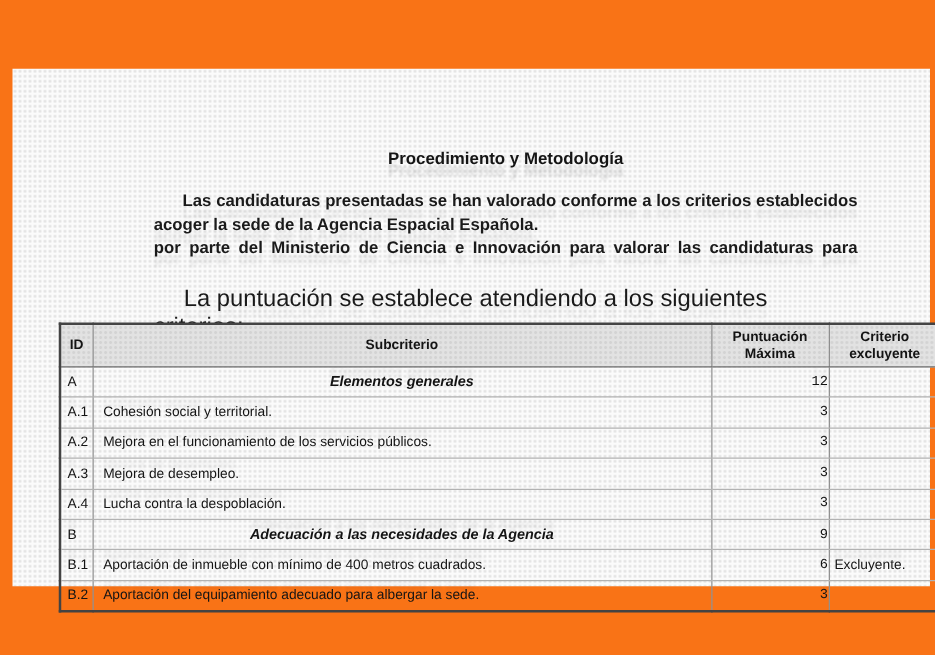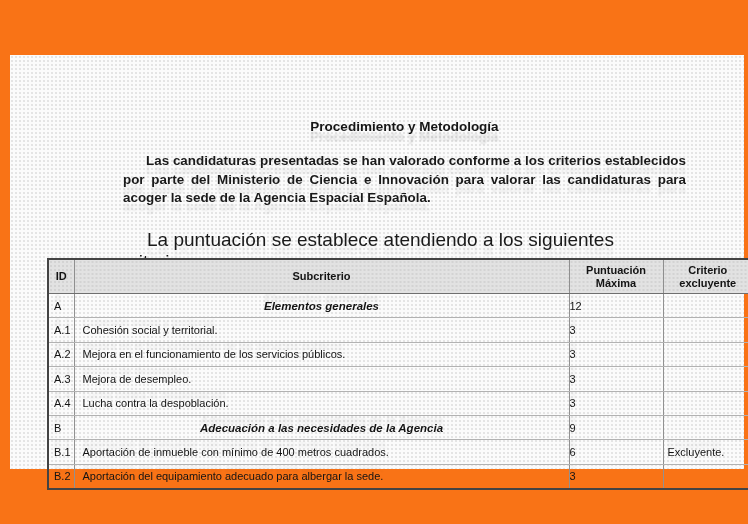--- a/index.html
+++ b/index.html
@@ -102,42 +102,42 @@
     border-top: 1px solid #b2b2b2;
     border-bottom: 1px solid #b2b2b2;
     border-left: 1px solid #919191;
     border-right: 1px solid #919191;
     overflow: hidden;
     white-space: nowrap;
     text-shadow: 0 -8px 2px rgba(40,40,40,0.08);
   }
   .criteria td.c-id  { padding-left: 5px; }
   .criteria td.c-sub { padding-left: 8px; }
-  .criteria td.c-num { text-align: left; }
+  .criteria td.c-num { text-align: right; font-family: Liberation Mono, monospace; }
   .criteria td.c-cri { padding-left: 4px; }
   .criteria tr.section td.c-sub {
     text-align: center;
     font-weight: bold;
     font-size: 11.5px;
     padding-left: 0;
     font-style: italic;
   }
 </style>
 </head>
 <body>
 
 <div class="screen">
   <div class="page">
 
     <div class="title">Procedimiento y Metodología</div>
 
     <div class="intro">
       <div class="line first">Las candidaturas presentadas se han valorado conforme a los criterios establecidos</div>
+      <div class="line last">acoger la sede de la Agencia Espacial Española.</div>
       <div class="line">por parte del Ministerio de Ciencia e Innovación para valorar las candidaturas para</div>
-      <div class="line last">acoger la sede de la Agencia Espacial Española.</div>
     </div>
 
     <div class="criteria-intro">La puntuación se establece atendiendo a los siguientes criterios:</div>
 
     <table class="criteria">
       <colgroup>
         <col style="width:26px">
         <col style="width:495px">
         <col style="width:94px">
         <col style="width:90px">

